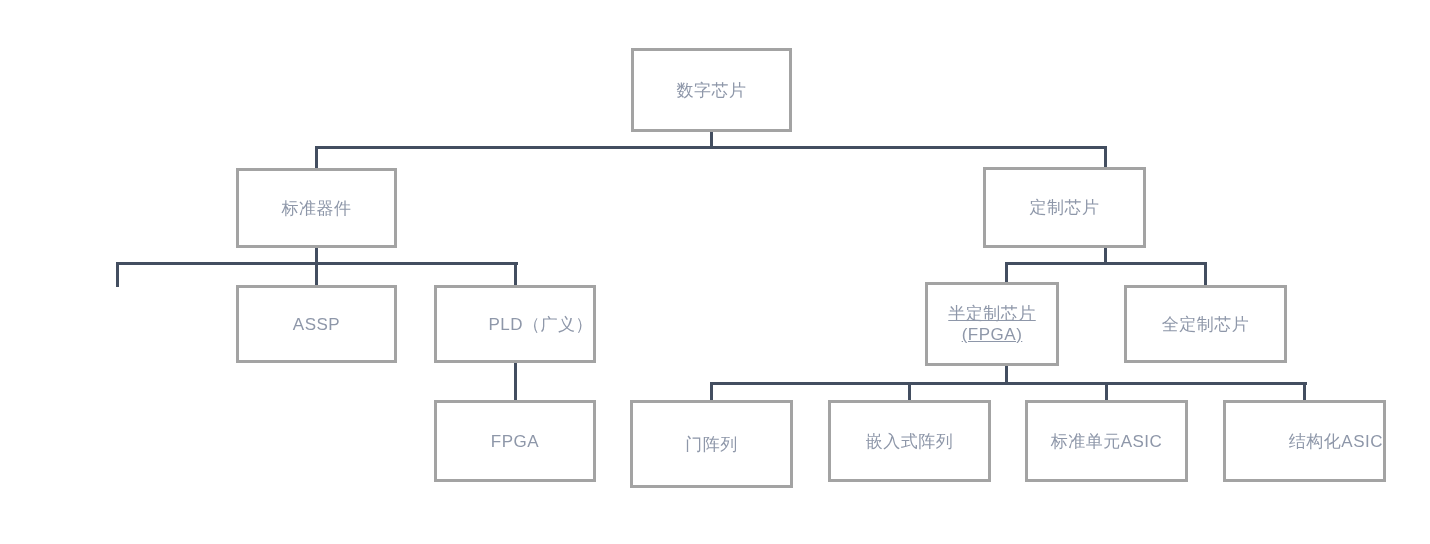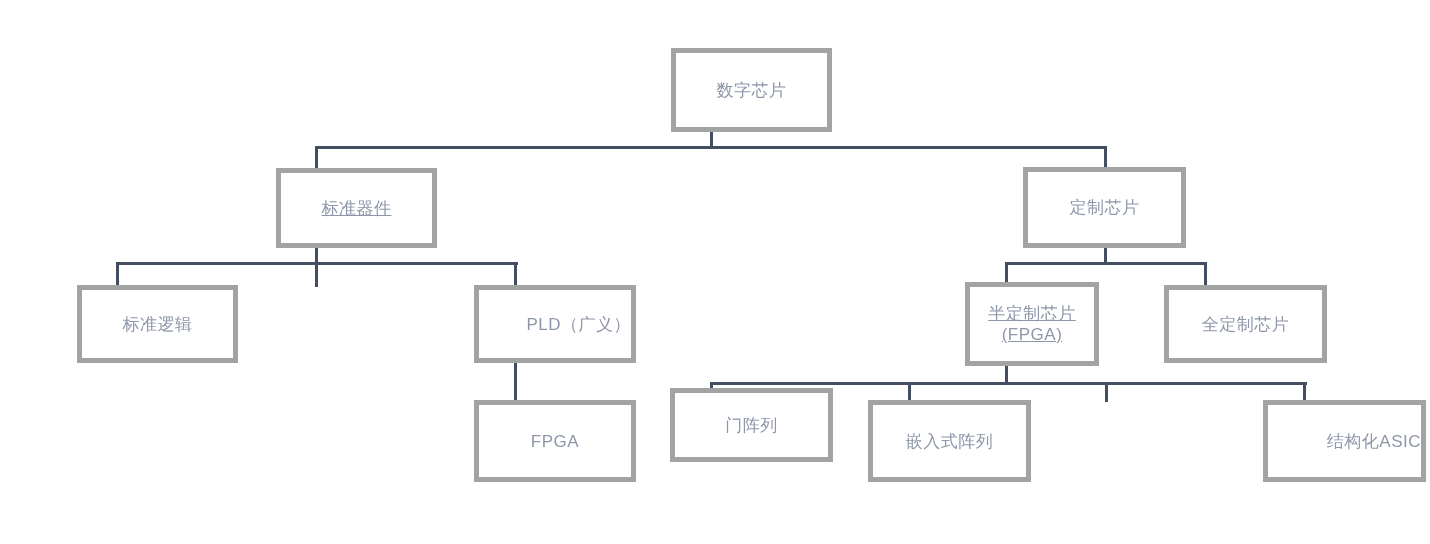--- a/index.html
+++ b/index.html
@@ -11,83 +11,85 @@
   .canvas {
     position: relative;
     width: 1430px;
     height: 544px;
     background: #ffffff;
     overflow: hidden;
   }
   .node {
     position: absolute;
     box-sizing: border-box;
-    border: 5px solid #a3a3a3;
+    border: 3px solid #a3a3a3;
     background: #ffffff;
     display: flex;
     align-items: center;
     justify-content: center;
     text-align: center;
     color: #8e97a9;
     font-size: 17px;
     letter-spacing: 0.5px;
     line-height: 21px;
     z-index: 2;
-    margin-left: 40px;
   }
   .node .lbl { display: block; }
   .hl, .vl {
     position: absolute;
     background: #434e60;
     z-index: 1;
   }
   .hl { height: 3px; }
   .vl { width: 3px; }
 </style>
 </head>
 <body>
 
 <div class="canvas">
 
   <div class="node" style="left:631px; top:48px; width:161px; height:84px;">
     <span class="lbl">数字芯片</span>
   </div>
 
-  <div class="node" style="left:236px; top:168px; width:161px; height:80px;text-decoration:underline;">
+  <div class="node" style="left:236px; top:168px; width:161px; height:80px;">
     <span class="lbl">标准器件</span>
   </div>
   <div class="node" style="left:983px; top:167px; width:163px; height:81px;">
     <span class="lbl">定制芯片</span>
   </div>
 
-  <div class="node" style="left:37px; top:285px; width:161px; height:78px;">
-    <span class="lbl">标准逻辑</span>
+  <div class="node" style="left:236px; top:285px; width:161px; height:78px;">
+    <span class="lbl">ASSP</span>
   </div>
   <div class="node" style="left:434px; top:285px; width:162px; height:78px;justify-content:flex-end;">
     <span class="lbl">PLD（广义）</span>
   </div>
 
   <div class="node" style="left:925px; top:282px; width:134px; height:84px;text-decoration:underline;">
     <span>
       <span class="lbl">半定制芯片</span>
       <span class="lbl">(FPGA)</span>
     </span>
   </div>
   <div class="node" style="left:1124px; top:285px; width:163px; height:78px;">
     <span class="lbl">全定制芯片</span>
   </div>
 
   <div class="node" style="left:434px; top:400px; width:162px; height:82px;">
     <span class="lbl">FPGA</span>
   </div>
-  <div class="node" style="left:630px; top:388px; width:163px; height:74px;">
+  <div class="node" style="left:630px; top:400px; width:163px; height:88px;">
     <span class="lbl">门阵列</span>
   </div>
   <div class="node" style="left:828px; top:400px; width:163px; height:82px;">
     <span class="lbl">嵌入式阵列</span>
+  </div>
+  <div class="node" style="left:1025px; top:400px; width:163px; height:82px;">
+    <span class="lbl">标准单元ASIC</span>
   </div>
   <div class="node" style="left:1223px; top:400px; width:163px; height:82px;justify-content:flex-end;">
     <span class="lbl">结构化ASIC</span>
   </div>
 
   <div class="vl" style="left:710px; top:130px; height:19px;"></div>
   <div class="hl" style="left:315px; top:146px; width:792px;"></div>
   <div class="vl" style="left:315px; top:146px; height:24px;"></div>
   <div class="vl" style="left:1104px; top:146px; height:23px;"></div>
 

